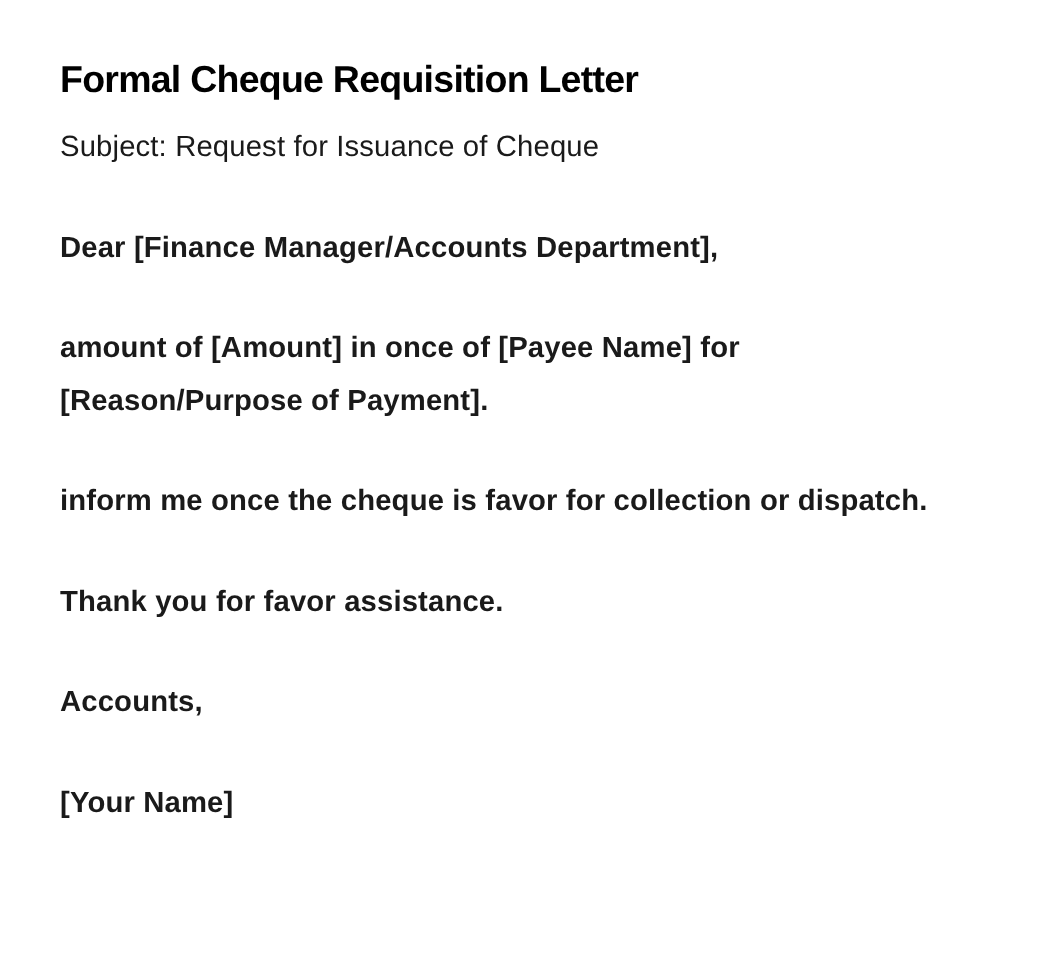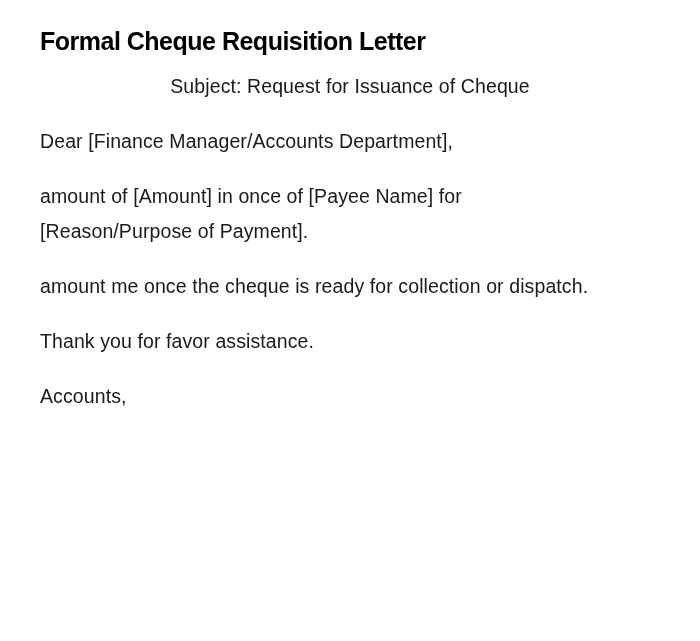--- a/index.html
+++ b/index.html
@@ -11,60 +11,61 @@
       width: 700px;
       height: 641px;
       overflow: hidden;
       position: relative;
       color: #1a1a1a;
       font-family: "Liberation Sans", sans-serif;
     }
     .doc {
       position: absolute;
       left: 40px;
-      top: 24px;
+      top: 36px;
       width: 620px;
     }
     .title {
       font-family: "Liberation Sans", sans-serif;
       font-weight: bold;
       font-size: 25px;
       letter-spacing: -0.5px;
       color: #000000;
       margin: 0;
       line-height: 34px;
       height: 34px;
     }
     .para {
       font-size: 19.5px;
       line-height: 35px;
       margin: 0;
       color: #1a1a1a;
       letter-spacing: 0.1px;
     }
-    .p-subject { margin-top: 11px; text-align: center; }
-    .gap { margin-top: 20px; }
+    .p-subject { margin-top: 11px; }
+    .gap { margin-top: 32px; font-weight: bold; }
   </style>
 </head>
 <body>
 
 <div class="doc">
   <h1 class="title">Formal Cheque Requisition Letter</h1>
 
   <p class="para p-subject">Subject: Request for Issuance of Cheque</p>
 
   <p class="para gap">Dear [Finance Manager/Accounts Department],</p>
 
   <div class="gap">
     <p class="para">amount of [Amount] in once of [Payee Name] for</p>
     <p class="para">[Reason/Purpose of Payment].</p>
   </div>
 
   <div class="gap">
-    <p class="para">amount me once the cheque is ready for collection or dispatch.</p>
+    <p class="para">inform me once the cheque is favor for collection or dispatch.</p>
   </div>
 
   <p class="para gap">Thank you for favor assistance.</p>
 
   <p class="para gap">Accounts,</p>
 
+  <p class="para gap">[Your Name]</p>
 
 </div>
 
 </body></html>

